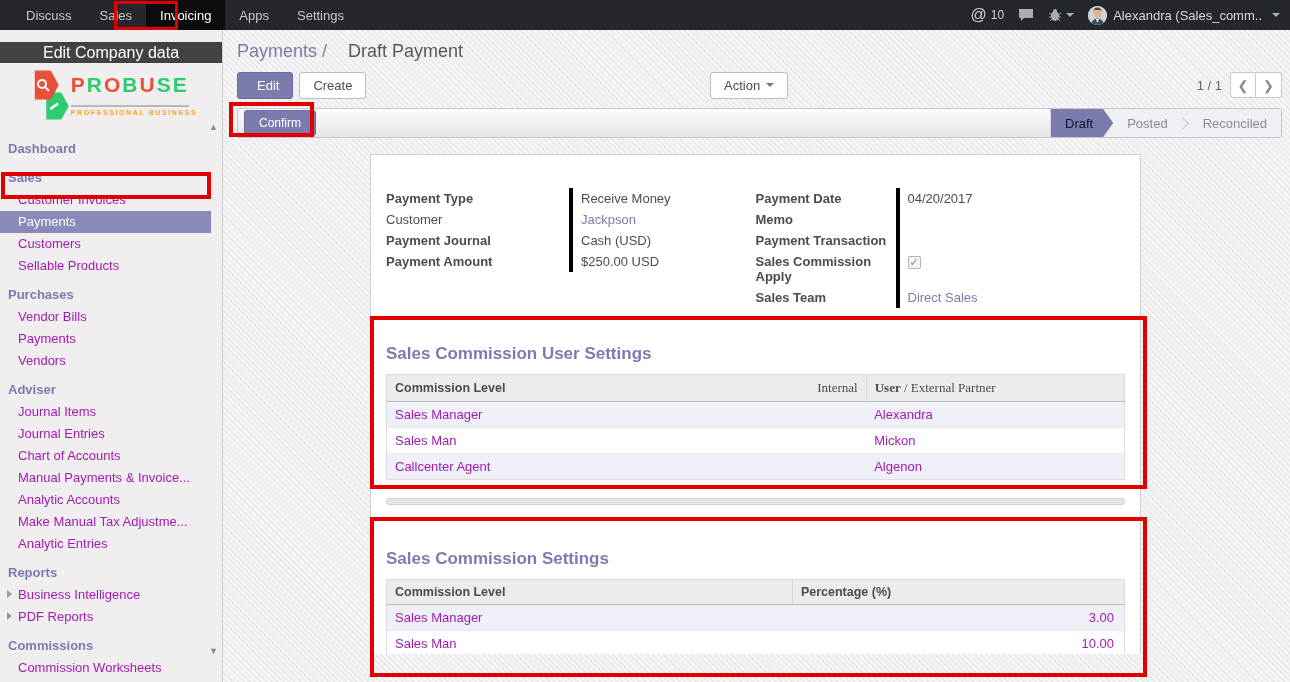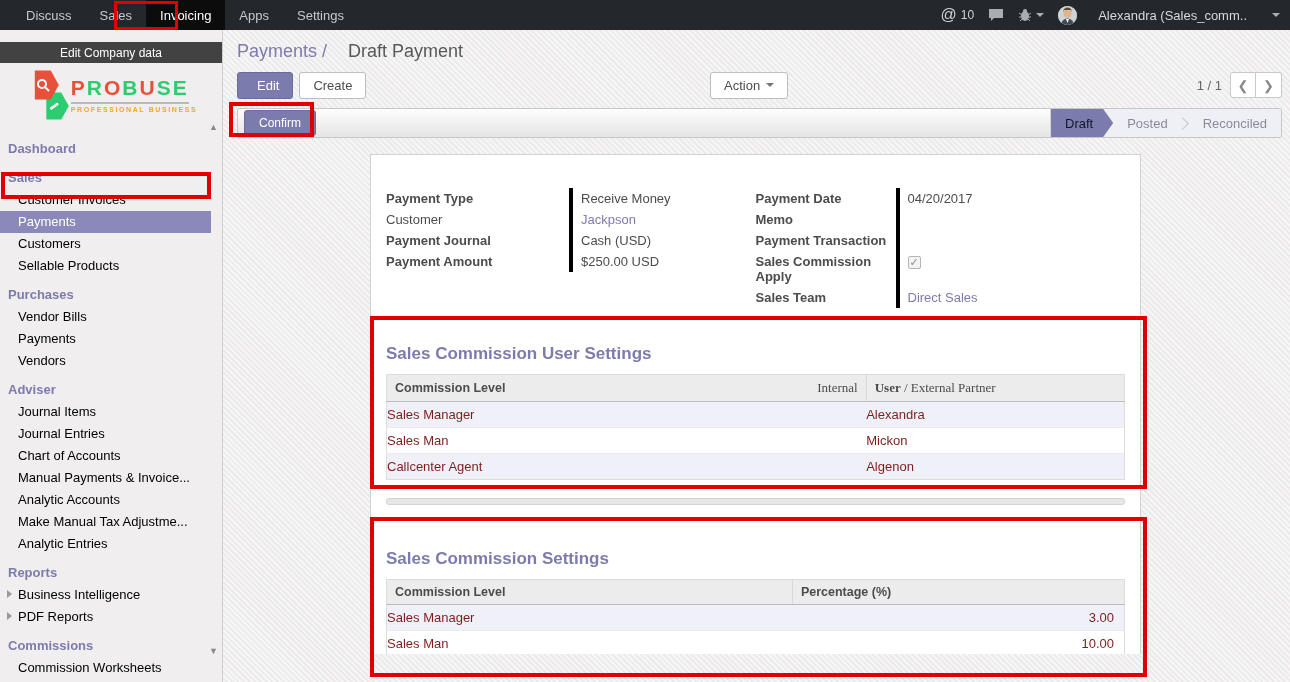--- a/index.html
+++ b/index.html
@@ -11,42 +11,42 @@
   .topnav-left { display:flex; align-items:stretch; padding-left:12px; }
   .nav-item { display:flex; align-items:center; padding:0 14px; cursor:pointer; color:#c6c9cd; }
   .nav-item.active { background:#0c0c0c; color:#ffffff; }
   .topnav-spacer { flex:1; }
   .systray { display:flex; align-items:center; gap:14px; padding-right:10px; }
   .at-group { display:flex; align-items:center; gap:4px; }
   .at-glyph { font-size:16px; color:#cfd3d8; }
   .at-count { font-size:12px; color:#cfd3d8; }
   .tray-icon { display:flex; align-items:center; }
   .caret-down { width:0; height:0; border-left:4px solid transparent; border-right:4px solid transparent; border-top:4px solid #aab0b6; margin-left:4px; }
-  .user-group { display:flex; align-items:center; gap:21px; }
+  .user-group { display:flex; align-items:center; gap:6px; }
   .avatar { width:19px; height:19px; border-radius:50%; overflow:hidden; background:#c8b69b; flex:0 0 auto; }
   .user-name { color:#d5d8dc; font-size:13px; white-space:nowrap; }
 
   
   .body-row { display:flex; height:652px; }
 
   
   .sidebar { width:223px; background:#f0eeef; border-right:1px solid #cfcfcf; position:relative; flex:0 0 auto; }
-  .edit-company { margin-top:12px; height:21px; background:#424242; color:#ffffff; font-size:12px; display:flex; align-items:center; justify-content:center; cursor:pointer; }
+  .edit-company { margin-top:12px; height:21px; background:#424242; color:#ffffff; font-size:16px; display:flex; align-items:center; justify-content:center; cursor:pointer; }
   .logo-box { display:flex; align-items:center; justify-content:center; padding:6px 0 8px 0; gap:4px; cursor:pointer; }
   .logo-hexes { position:relative; width:42px; height:52px; flex:0 0 auto; }
   .hex { position:absolute; clip-path:polygon(25% 5%, 75% 5%, 100% 50%, 75% 95%, 25% 95%); display:flex; align-items:center; justify-content:center; }
   .hex-red { width:32px; height:32px; left:2px; top:0; background:#e8503a; z-index:2; }
   .hex-green { width:30px; height:30px; left:14px; top:22px; background:#2ecc71; z-index:1; }
   .logo-text { display:flex; flex-direction:column; align-items:flex-start; }
-  .logo-word { font-size:21px; font-weight:bold; letter-spacing:2px; line-height:22px; border-bottom:2px solid #b9b9b9; padding-bottom:3px; }
+  .logo-word { font-size:21px; font-weight:bold; letter-spacing:2px; line-height:22px; border-bottom:2px solid #b9b9b9; padding-bottom:9px; }
   .logo-tagline { font-size:7px; font-weight:bold; color:#f5a623; letter-spacing:1.6px; margin-top:2px; }
   .menu { padding-top:2px; }
   .menu-section { margin-top:7px; }
   .menu-section-label { font-size:13px; font-weight:bold; color:#7c7bad; padding:2px 8px; line-height:18px; cursor:pointer; }
-  .menu-item { font-size:13px; color:#000000; padding:3px 8px 3px 18px; line-height:16px; cursor:pointer; position:relative; white-space:nowrap; overflow:hidden; }
+  .menu-item { font-size:13px; color:#a21caf; padding:3px 8px 3px 18px; line-height:16px; cursor:pointer; position:relative; white-space:nowrap; overflow:hidden; }
   .menu-item.selected { background:#8a89ba; color:#ffffff; width:211px; }
   .menu-item .expander { position:absolute; left:7px; top:6px; width:0; height:0; border-top:4px solid transparent; border-bottom:4px solid transparent; border-left:5px solid #9a9a9a; }
   .menu-item.has-caret { padding-left:18px; }
   .scroll-arrow { position:absolute; right:4px; font-size:9px; color:#8a8a8a; cursor:pointer; }
   .scroll-up { top:92px; }
   .scroll-down { bottom:26px; }
   .sidebar-footer { position:absolute; bottom:2px; left:0; width:100%; text-align:center; font-size:13px; color:#4c4c4c; padding:3px 0; }
   .odoo-brand { color:#875a7b; font-weight:bold; color:#7c5f9b; }
 
   
@@ -94,21 +94,21 @@
   .frow-value.link { color:#7c7bad; cursor:pointer; }
   .checkbox { width:13px; height:13px; border:1px solid #b5b5b5; background:#f4f4f4; border-radius:2px; display:inline-flex; align-items:center; justify-content:center; font-size:11px; color:#8a8a8a; line-height:11px; }
 
   
   .table-block1 { margin-top:36px; }
   .table-block2 { margin-top:44px; }
   .table-title { font-size:17px; font-weight:bold; color:#7c7bad; margin-bottom:10px; cursor:pointer; }
   table.o-list { width:100%; border-collapse:collapse; border:1px solid #dcdcdc; }
   table.o-list th { background:#ececec; border-bottom:1px solid #bdbdbd; font-size:12.5px; color:#4c4c4c; text-align:left; padding:5px 8px; height:24px; font-weight:bold; cursor:pointer; }
   table.o-list th + th { border-left:1px solid #d8d8d8; }
-  table.o-list td { font-size:13px; color:#7f1d1d; padding:5px 0; height:25px; cursor:pointer; }
+  table.o-list td { font-size:13px; color:#a21caf; padding:5px 8px; height:25px; cursor:pointer; }
   table.o-list tr.odd td { background:#f0f0f8; }
   table.o-list tr.even td { background:#ffffff; }
   table.o-list tr + tr td { border-top:1px solid #e9e9ef; }
   .th-split { display:flex; justify-content:space-between; align-items:baseline; }
   .th-right-frag { font-weight:normal; font-family:"Liberation Serif", serif; font-size:13px; }
   .th-serif-bold { font-family:"Liberation Serif", serif; font-weight:bold; font-size:13px; }
   .th-serif { font-family:"Liberation Serif", serif; font-weight:normal; font-size:13px; }
   .td-num { text-align:right; padding-right:10px !important; }
   .hscroll-strip { margin-top:18px; height:7px; background:#e6e6e6; border:1px solid #d4d4d4; border-radius:3px; }
 

